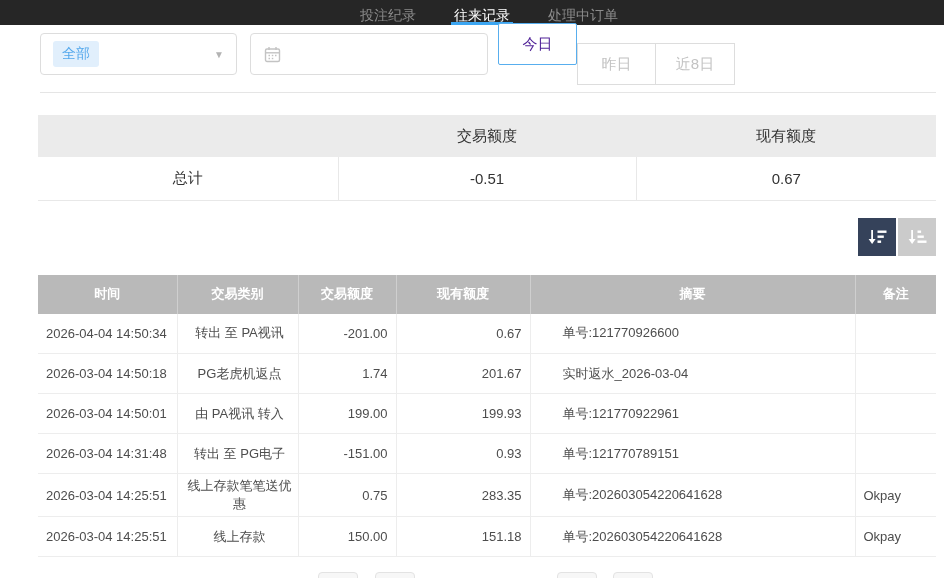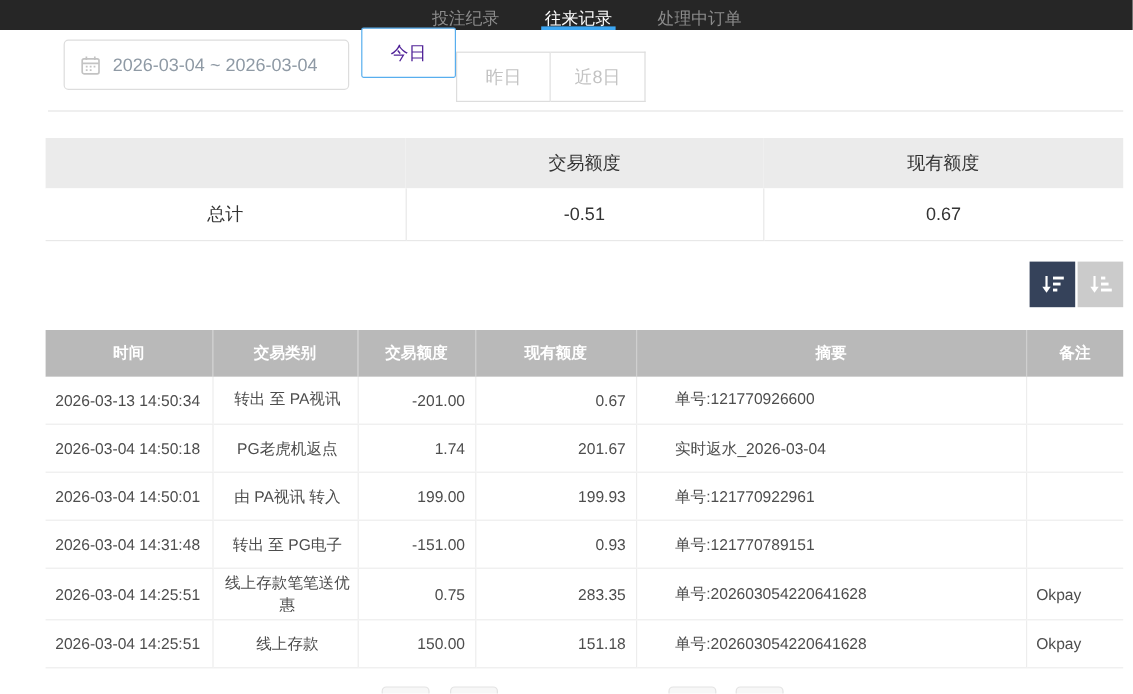--- a/index.html
+++ b/index.html
@@ -77,33 +77,36 @@
 </head>
 <body>
 
 <div class="topbar">
   <div class="tab">投注纪录</div>
   <div class="tab active">往来记录</div>
   <div class="tab">处理中订单</div>
 </div>
 
 <div class="filter-row">
+  <div class="select-box">
+    <span class="tag">全部</span>
+    <span class="caret">▼</span>
+  </div>
   <div class="date-box">
     <svg width="17" height="17" viewBox="0 0 17 17" fill="none" stroke="#c3c3c3" stroke-width="1.4">
       <rect x="1.5" y="3" width="14" height="12.5" rx="1.5"></rect>
       <line x1="1.5" y1="6.8" x2="15.5" y2="6.8"></line>
       <line x1="5" y1="1" x2="5" y2="4"></line>
       <line x1="12" y1="1" x2="12" y2="4"></line>
       <line x1="4.5" y1="9.5" x2="6" y2="9.5"></line>
       <line x1="7.8" y1="9.5" x2="9.3" y2="9.5"></line>
       <line x1="11" y1="9.5" x2="12.5" y2="9.5"></line>
       <line x1="4.5" y1="12.5" x2="6" y2="12.5"></line>
       <line x1="7.8" y1="12.5" x2="9.3" y2="12.5"></line>
     </svg>
-    <span class="date-text">2026-03-04 ~ 2026-03-04</span>
   </div>
   <div class="btn-group">
     <button class="quick-btn active">今日</button>
     <button class="quick-btn">昨日</button>
     <button class="quick-btn">近8日</button>
   </div>
 </div>
 
 <div class="divider"></div>
 
@@ -168,21 +171,21 @@
       <td>时间</td>
       <td>交易类别</td>
       <td>交易额度</td>
       <td>现有额度</td>
       <td>摘要</td>
       <td>备注</td>
     </tr>
   </thead>
   <tbody>
     <tr>
-      <td class="c-time">2026-03-13 14:50:34</td>
+      <td class="c-time">2026-04-04 14:50:34</td>
       <td class="c-type">转出 至 PA视讯</td>
       <td class="c-amount">-201.00</td>
       <td class="c-bal">0.67</td>
       <td class="c-memo">单号:121770926600</td>
       <td class="c-note"></td>
     </tr>
     <tr>
       <td class="c-time">2026-03-04 14:50:18</td>
       <td class="c-type">PG老虎机返点</td>
       <td class="c-amount">1.74</td>

